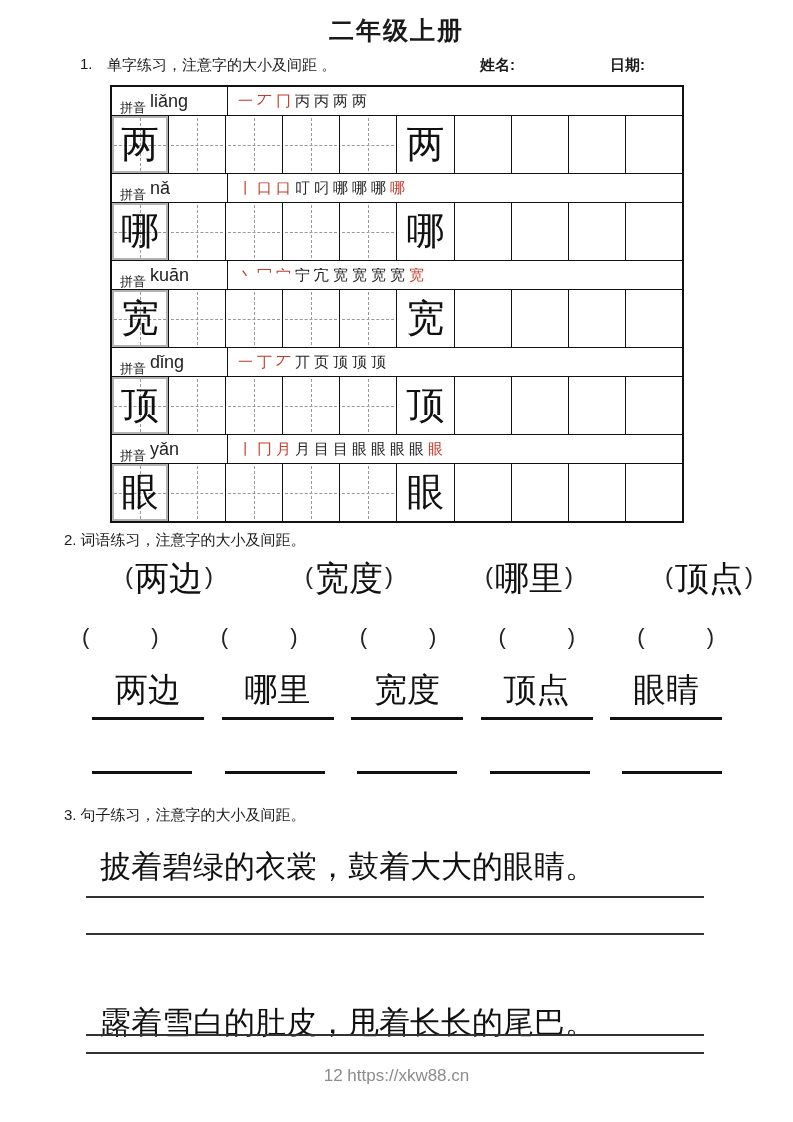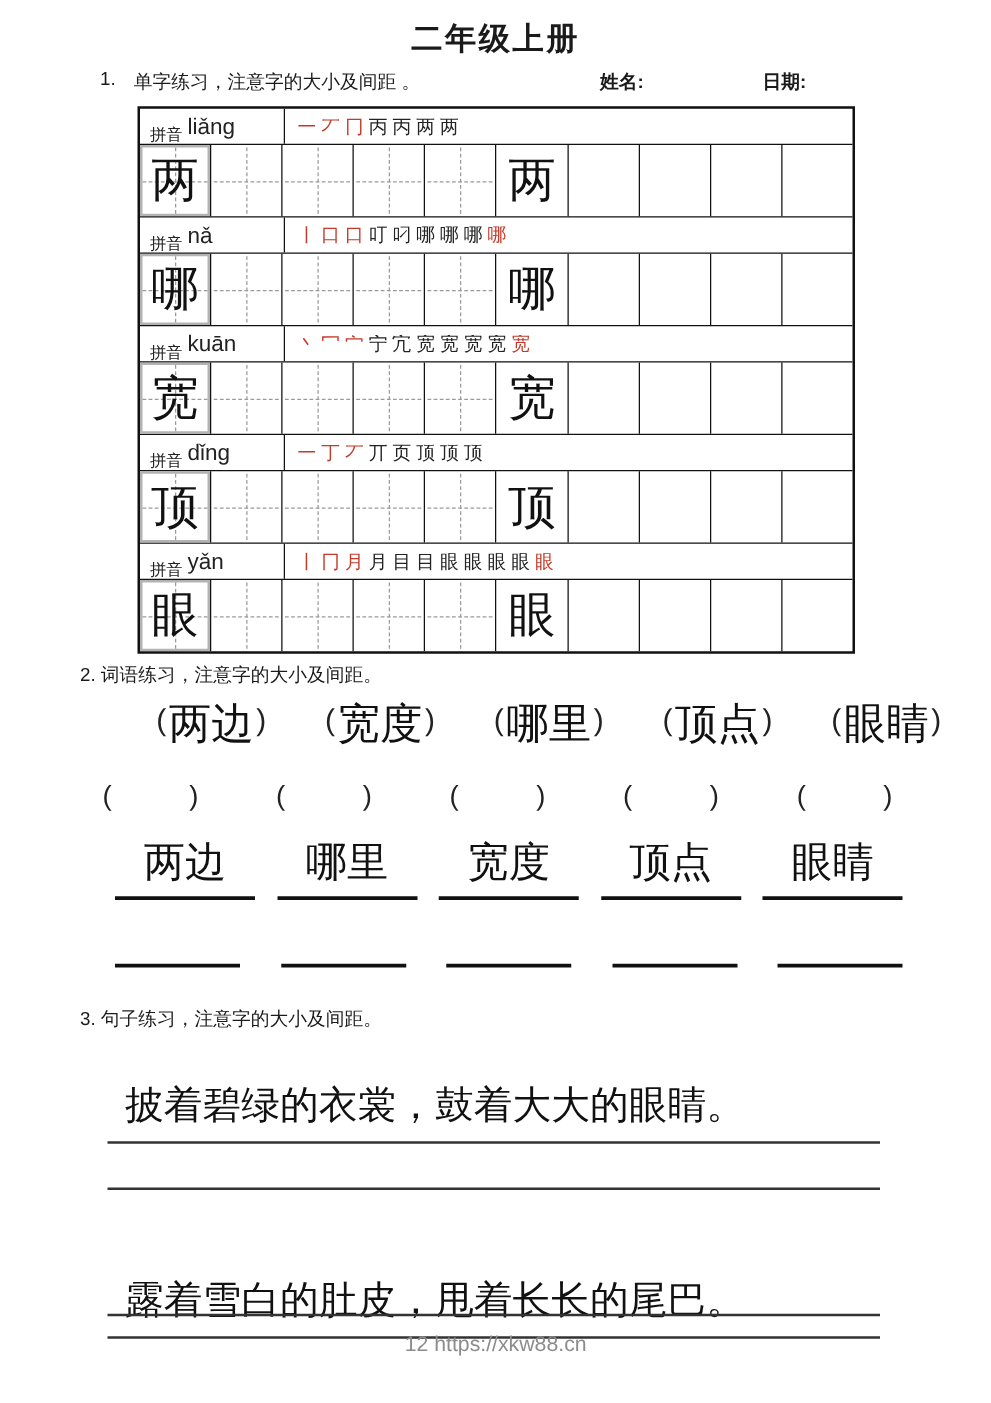--- a/index.html
+++ b/index.html
@@ -48,21 +48,21 @@
   .eparen .gap{display:inline-block;width:62px;}
   .uwords{position:absolute;top:668px;left:92px;width:630px;display:flex;justify-content:space-between;}
   .wcol{width:112px;text-align:center;border-bottom:3px solid #111;padding-bottom:4px;
         font-family:"DejaVu Serif",serif;font-size:33px;color:#111;white-space:nowrap;}
   .elines{position:absolute;top:735px;left:92px;width:630px;display:flex;justify-content:space-between;}
   .eline{width:100px;height:36px;border-bottom:3px solid #111;}
 
   
   .sline{position:absolute;left:86px;width:618px;border-bottom:2px solid #333;
          font-family:"DejaVu Serif",serif;font-size:31px;color:#111;
-         padding:6px 0 8px 14px;box-sizing:border-box;white-space:nowrap;margin-top:17px;}
+         padding:6px 0 8px 14px;box-sizing:border-box;white-space:nowrap;}
   .sline.empty{height:40px;border-bottom:2px solid #333;}
 
   
   .footer{position:absolute;top:1066px;left:0;width:100%;text-align:center;
           font-size:17px;color:#8c8c8c;}
 </style>
 </head>
 <body>
 
 <div class="page">
@@ -256,21 +256,20 @@
 
   <div class="secline" style="top:531px;">
     <span class="num">2.</span><span>词语练习，注意字的大小及间距。</span>
   </div>
 
   <div class="paren-words">
       <span class="pword"><span class="par">(</span><span>两边</span><span class="par">)</span></span>
       <span class="pword"><span class="par">(</span><span>宽度</span><span class="par">)</span></span>
       <span class="pword"><span class="par">(</span><span>哪里</span><span class="par">)</span></span>
       <span class="pword"><span class="par">(</span><span>顶点</span><span class="par">)</span></span>
-      <span class="pword"><span class="par">(</span><span>眼睛</span><span class="par">)</span></span>
     </div>
   <div class="empty-parens">
       <span class="eparen"><span>(</span><span class="gap"></span><span>)</span></span>
       <span class="eparen"><span>(</span><span class="gap"></span><span>)</span></span>
       <span class="eparen"><span>(</span><span class="gap"></span><span>)</span></span>
       <span class="eparen"><span>(</span><span class="gap"></span><span>)</span></span>
       <span class="eparen"><span>(</span><span class="gap"></span><span>)</span></span>
     </div>
   <div class="uwords">
       <div class="wcol">两边</div>

